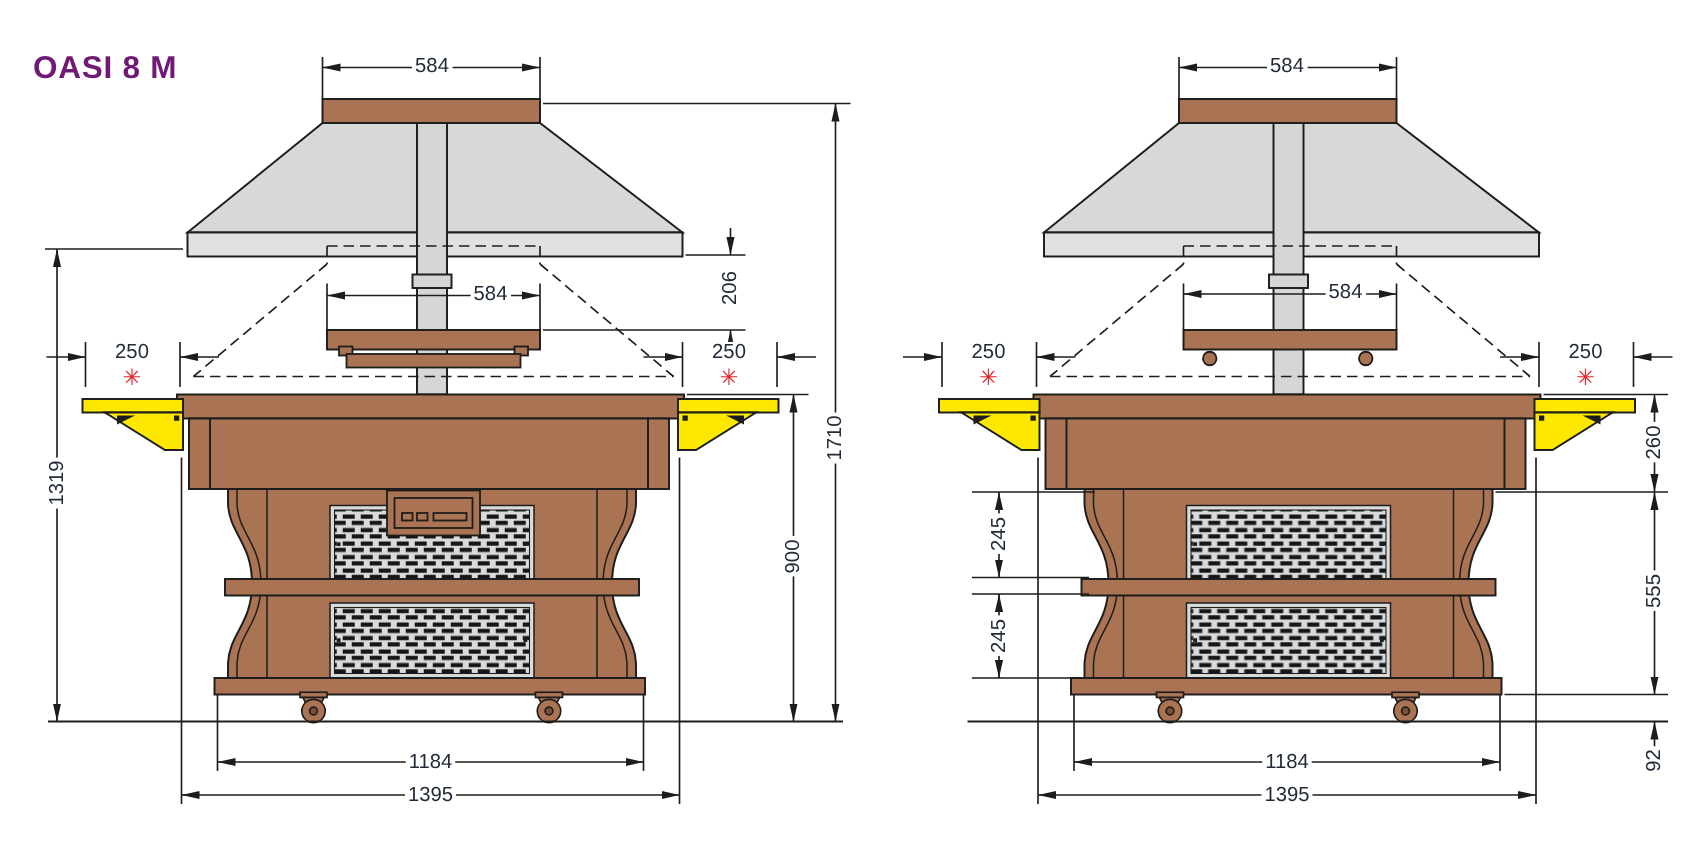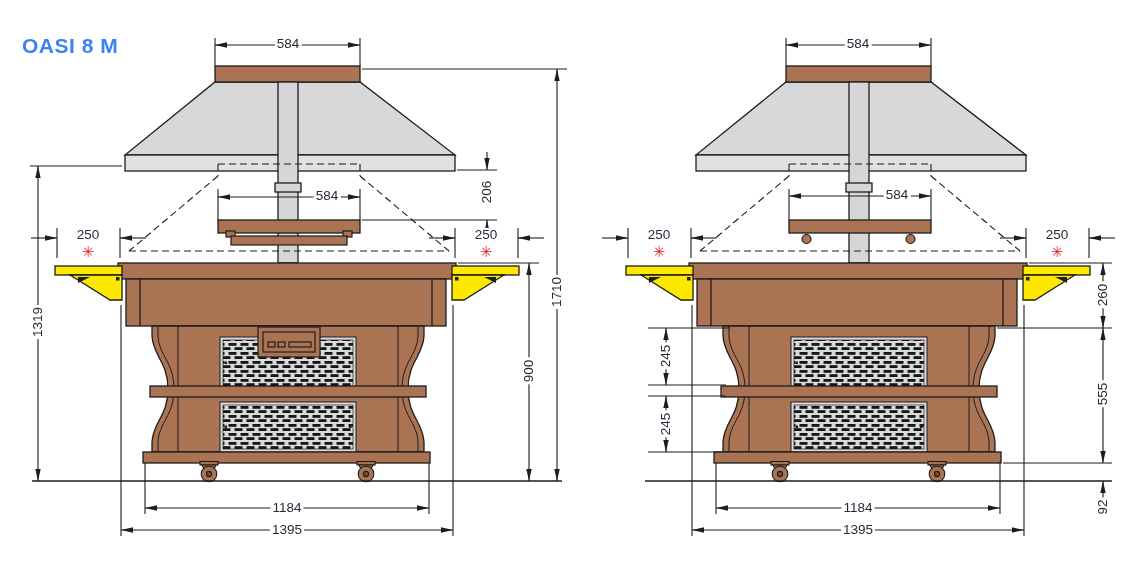--- a/index.html
+++ b/index.html
@@ -1,21 +1,21 @@
 <!DOCTYPE html>
 <html><head>
 <meta charset="utf-8">
 <title>OASI 8 M</title>
 <style>
   html,body{margin:0;padding:0;background:#fff;}
   #canvas{position:relative;width:1134px;height:561px;background:#fff;overflow:hidden;
           font-family:"Liberation Sans",sans-serif;}
   #drawing{position:absolute;left:0;top:0;}
   .title{position:absolute;left:22px;top:34px;font:700 21px "Liberation Sans",sans-serif;
-         color:#3b82f6;letter-spacing:.5px;}
+         color:#701a75;letter-spacing:.5px;}
   .dim-label{position:absolute;transform:translate(-50%,-50%);
              font:13.5px "Liberation Sans",sans-serif;color:#222b38;background:#fff;
              padding:0 2px;line-height:1.05;white-space:nowrap;}
   .dim-label.rot{transform:translate(-50%,-50%) rotate(-90deg);}
   .ast{position:absolute;transform:translate(-50%,-50%);color:#e3232a;
        font:15px "DejaVu Sans",sans-serif;line-height:1;}
 </style>
 </head>
 <body>
 

